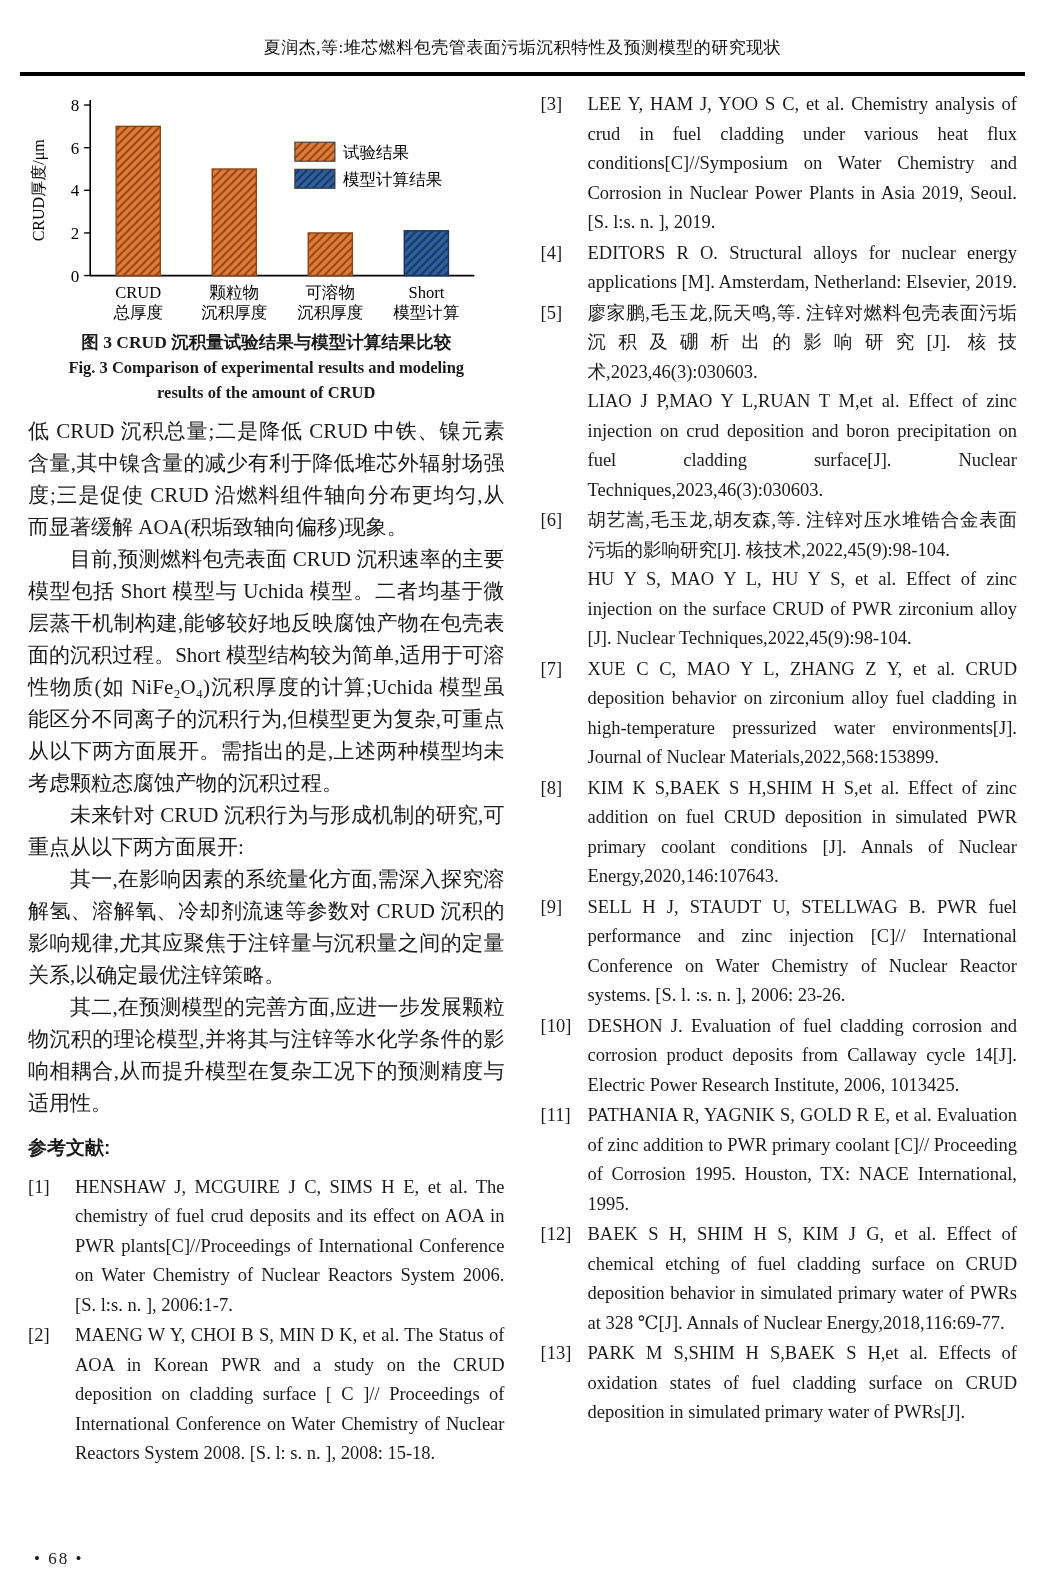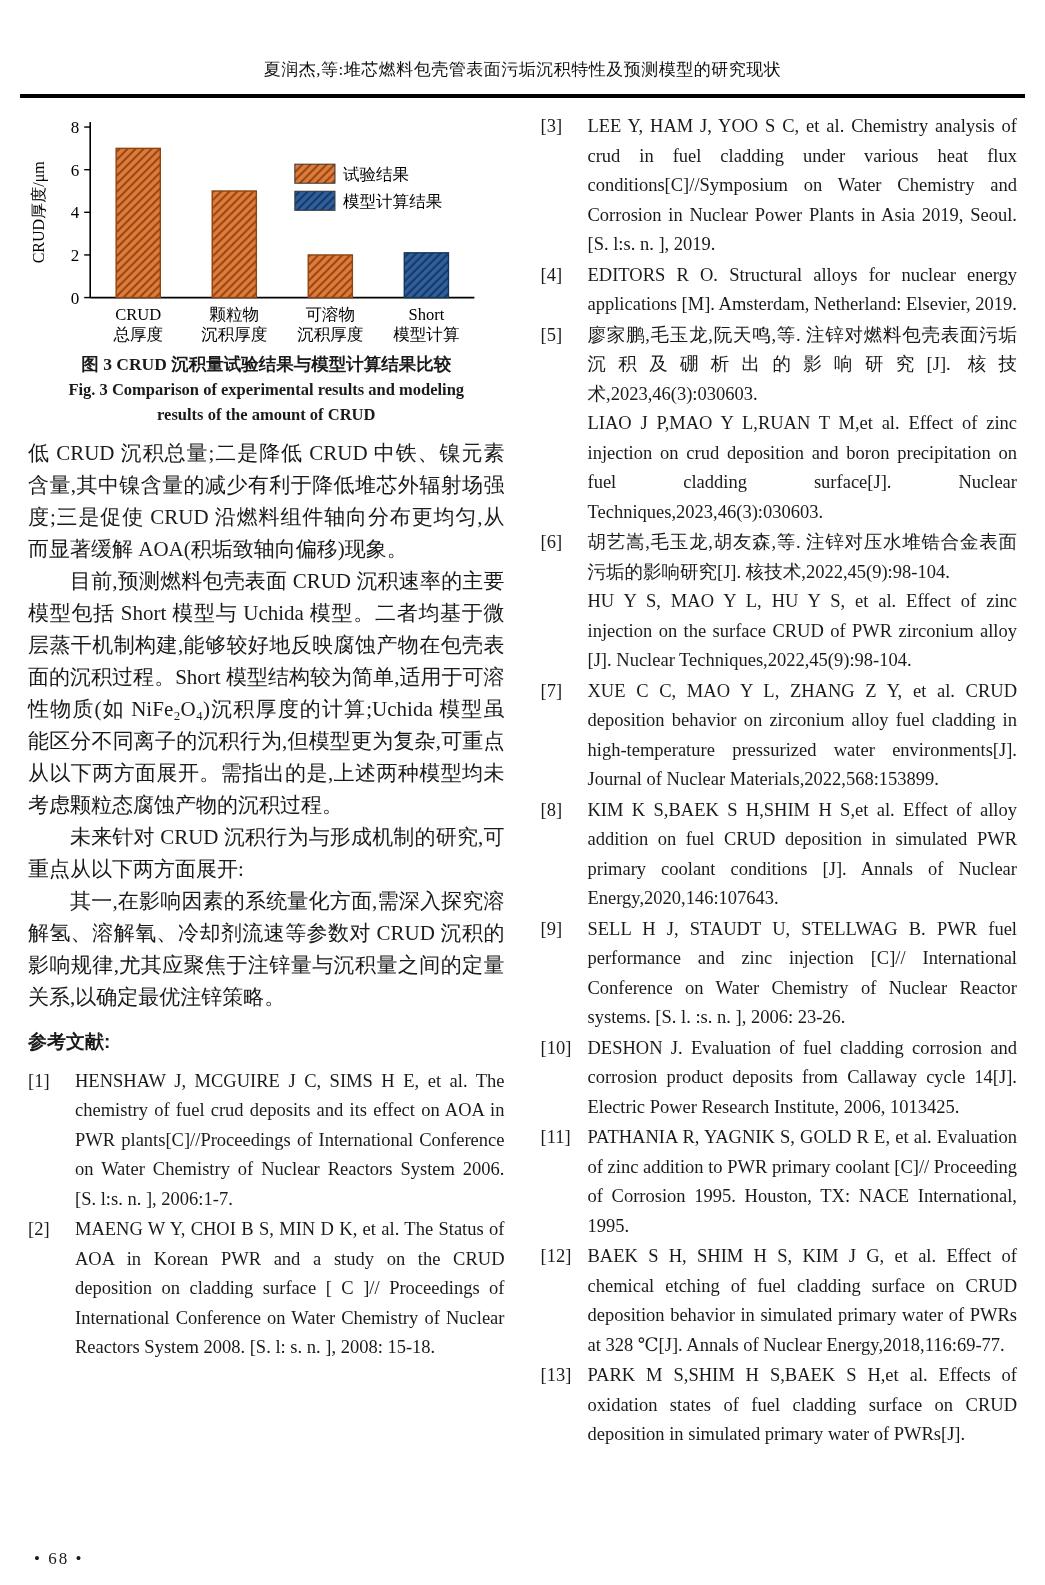--- a/index.html
+++ b/index.html
@@ -5,21 +5,21 @@
   html,body{margin:0;padding:0;background:#ffffff;}
   .page{
     position:relative;
     width:1045px;height:1585px;
     background:#ffffff;
     font-family:"Liberation Serif","DejaVu Serif",serif;
     color:#1a1a1a;
     overflow:hidden;
     box-sizing:border-box;
   }
-  .header{padding-top:58px;text-align:center;}
+  .header{padding-top:36px;text-align:center;}
   .header-title{font-size:17px;letter-spacing:.5px;color:#111;}
   .header-rule{height:4px;background:#000;margin:13px 20px 0 20px;}
   .columns{
     display:flex;
     gap:36px;
     padding:14px 28px 0 28px;
     box-sizing:border-box;
   }
   .col{flex:1 1 0;min-width:0;}
   figure{margin:0;padding:0;}
@@ -113,20 +113,21 @@
           <div class="cap-en">Fig. 3  Comparison of experimental results and modeling</div>
           <div class="cap-en">results of the amount of CRUD</div>
         </figcaption>
       </figure>
 
       <div class="body-text" id="body-paragraphs">
           <div class="para">低 CRUD 沉积总量;二是降低 CRUD 中铁、镍元素含量,其中镍含量的减少有利于降低堆芯外辐射场强度;三是促使 CRUD 沿燃料组件轴向分布更均匀,从而显著缓解 AOA(积垢致轴向偏移)现象。</div>
           <div class="para indent">目前,预测燃料包壳表面 CRUD 沉积速率的主要模型包括 Short 模型与 Uchida 模型。二者均基于微层蒸干机制构建,能够较好地反映腐蚀产物在包壳表面的沉积过程。Short 模型结构较为简单,适用于可溶性物质(如 NiFe₂O₄)沉积厚度的计算;Uchida 模型虽能区分不同离子的沉积行为,但模型更为复杂,可重点从以下两方面展开。需指出的是,上述两种模型均未考虑颗粒态腐蚀产物的沉积过程。</div>
           <div class="para indent">未来针对 CRUD 沉积行为与形成机制的研究,可重点从以下两方面展开:</div>
           <div class="para indent">其一,在影响因素的系统量化方面,需深入探究溶解氢、溶解氧、冷却剂流速等参数对 CRUD 沉积的影响规律,尤其应聚焦于注锌量与沉积量之间的定量关系,以确定最优注锌策略。</div>
+          <div class="para indent">其二,在预测模型的完善方面,应进一步发展颗粒物沉积的理论模型,并将其与注锌等水化学条件的影响相耦合,从而提升模型在复杂工况下的预测精度与适用性。</div>
         </div>
 
       <div class="refs-heading">参考文献:</div>
       <div id="refs-left">
           <div class="ref">
             <div class="ref-num">[1]</div>
             <div class="ref-text">
               <div>HENSHAW J, MCGUIRE J C, SIMS H E, et al. The chemistry of fuel crud deposits and its effect on AOA in PWR plants[C]//Proceedings of International Conference on Water Chemistry of Nuclear Reactors System 2006. [S. l:s. n. ], 2006:1-7.</div>
             </div>
           </div>
@@ -169,21 +170,21 @@
           </div>
           <div class="ref">
             <div class="ref-num">[7]</div>
             <div class="ref-text">
               <div>XUE C C, MAO Y L, ZHANG Z Y, et al. CRUD deposition behavior on zirconium alloy fuel cladding in high-temperature pressurized water environments[J]. Journal of Nuclear Materials,2022,568:153899.</div>
             </div>
           </div>
           <div class="ref">
             <div class="ref-num">[8]</div>
             <div class="ref-text">
-              <div>KIM K S,BAEK S H,SHIM H S,et al. Effect of alloy addition on fuel CRUD deposition in simulated PWR primary coolant conditions [J]. Annals of Nuclear Energy,2020,146:107643.</div>
+              <div>KIM K S,BAEK S H,SHIM H S,et al. Effect of zinc addition on fuel CRUD deposition in simulated PWR primary coolant conditions [J]. Annals of Nuclear Energy,2020,146:107643.</div>
             </div>
           </div>
           <div class="ref">
             <div class="ref-num">[9]</div>
             <div class="ref-text">
               <div>SELL H J, STAUDT U, STELLWAG B. PWR fuel performance and zinc injection [C]// International Conference on Water Chemistry of Nuclear Reactor systems. [S. l. :s. n. ], 2006: 23-26.</div>
             </div>
           </div>
           <div class="ref">
             <div class="ref-num">[10]</div>

